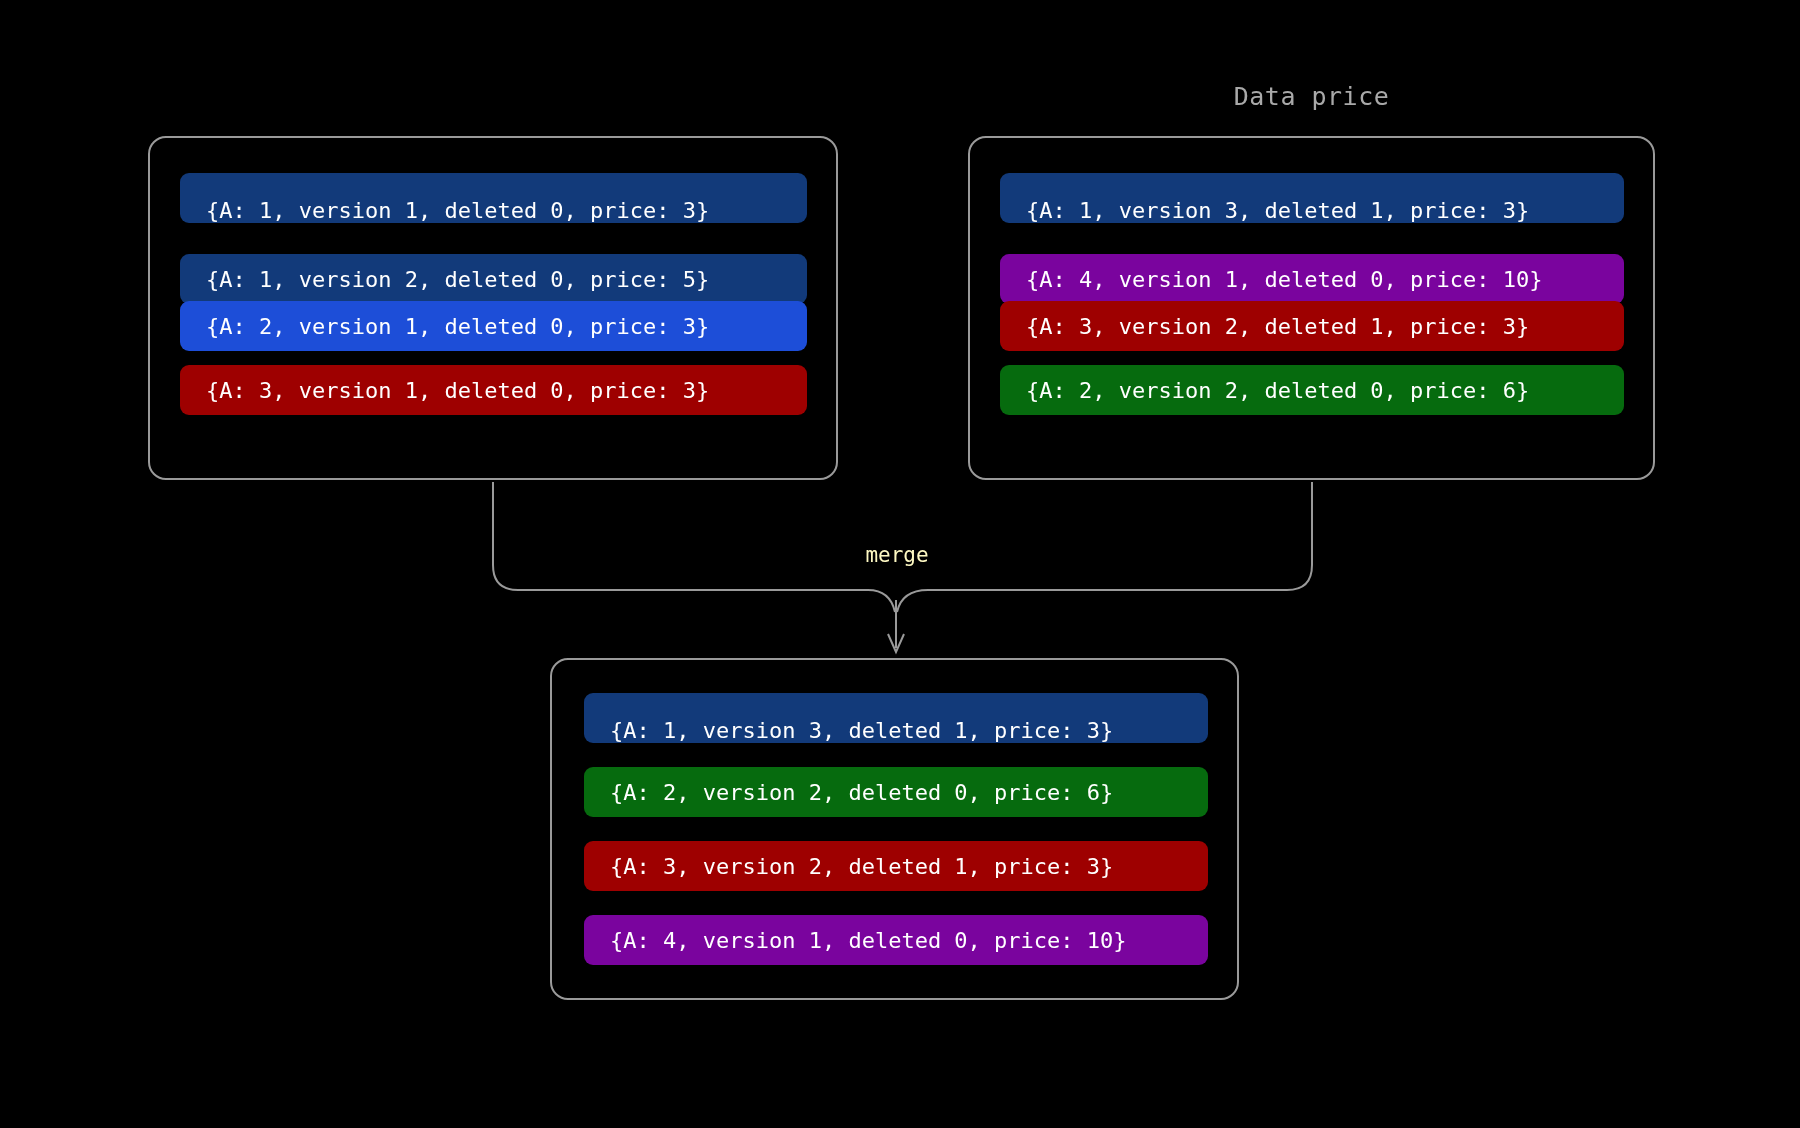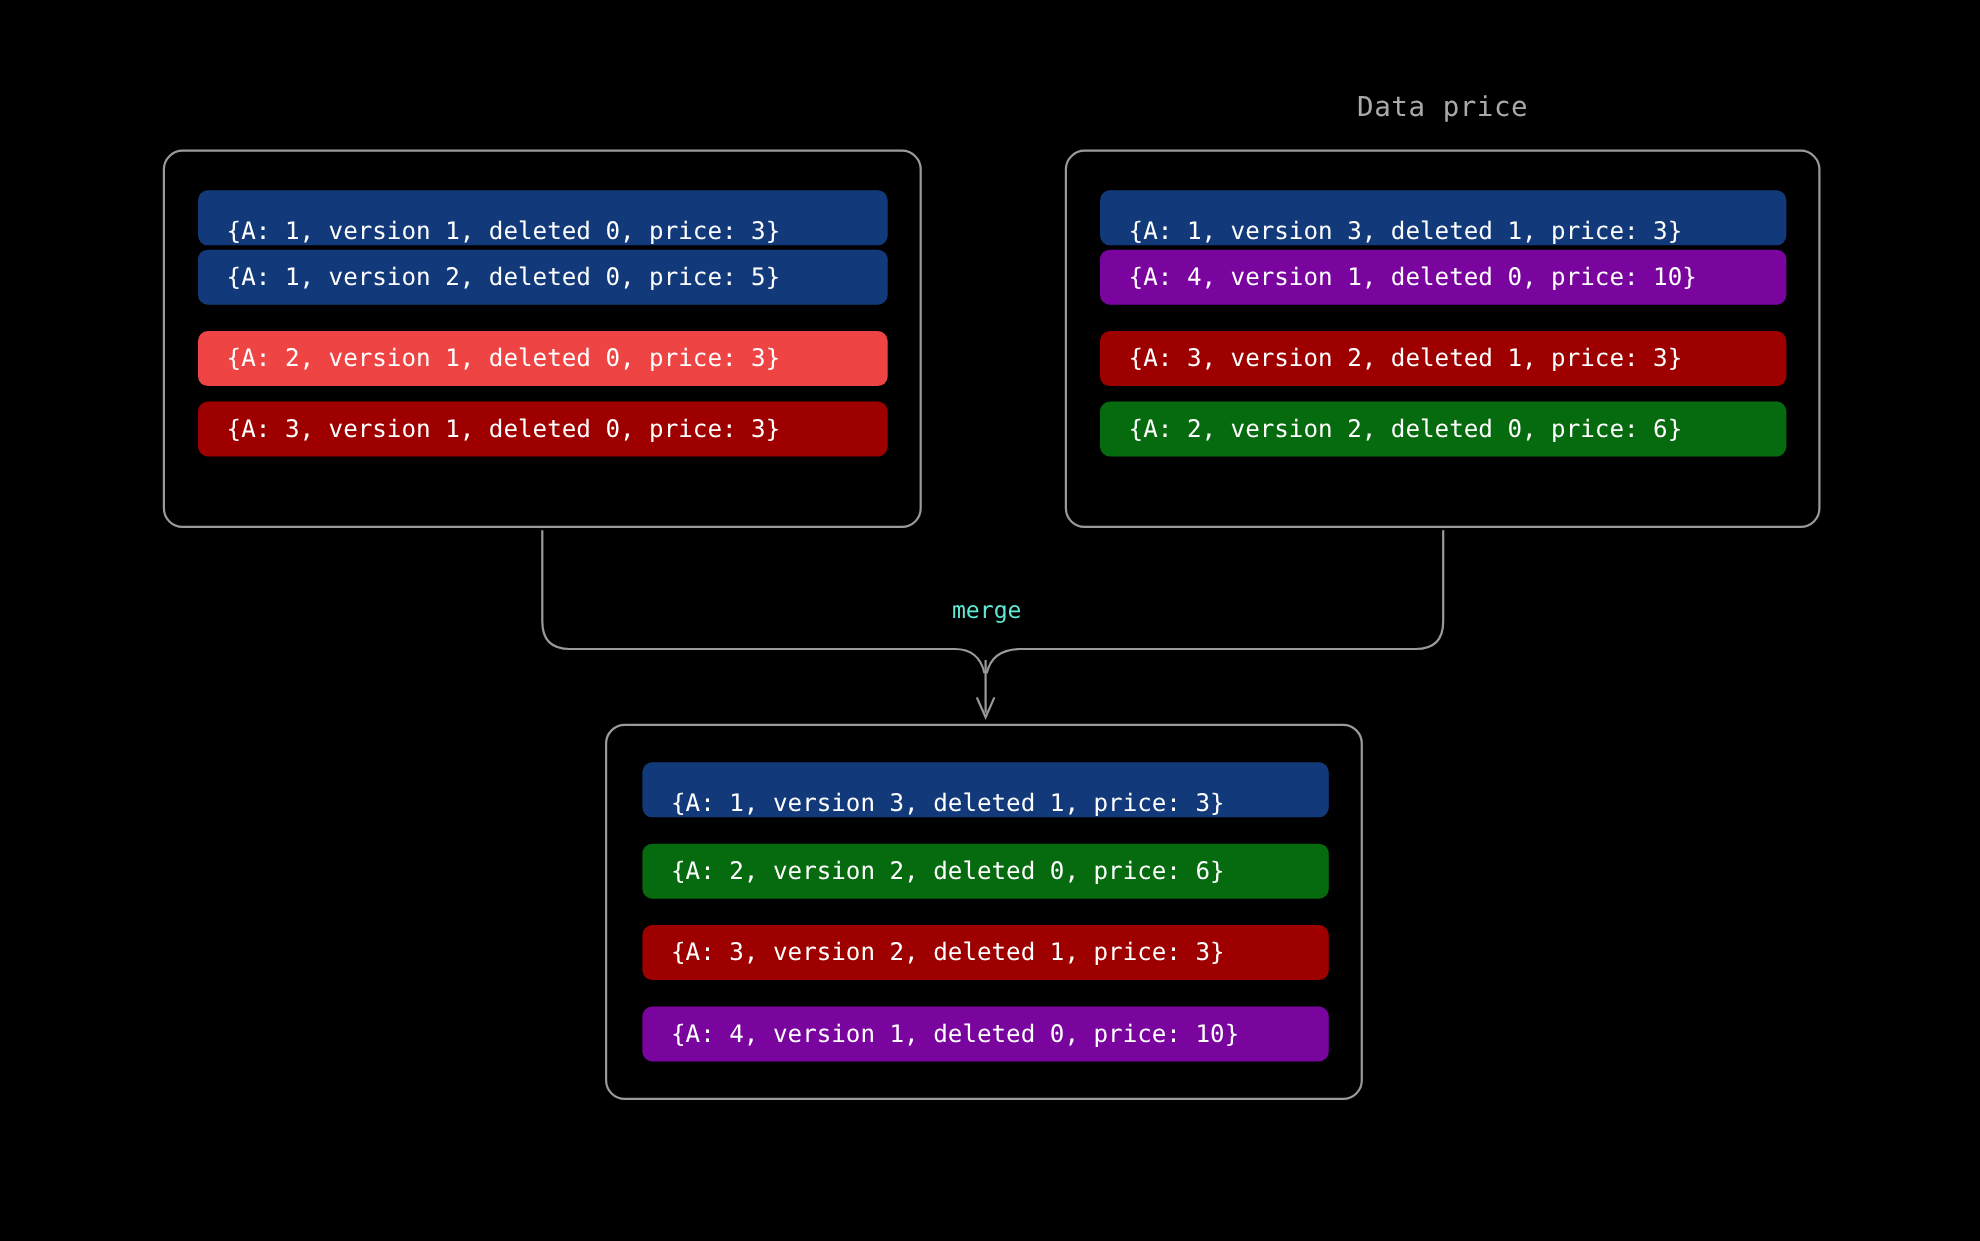--- a/index.html
+++ b/index.html
@@ -65,21 +65,21 @@
     padding-left: 26px;
   }
   
   #panel-order .pill  { left: 30px; width: 627px; }
   
   #panel-parts .pill  { left: 30px; width: 624px; }
   
   #panel-merged .pill { left: 32px; width: 624px; }
 
   .pill.r0 { top: 35px; align-items: flex-end;  }
-  .pill.r1 { top: 89px;  }
+  .pill.r1 { top: 116px;  }
   .pill.r2 { top: 163px; }
   .pill.r3 { top: 227px; }
 
   
   #panel-merged .pill.r0 { top: 33px;  }
   #panel-merged .pill.r1 { top: 107px; }
   #panel-merged .pill.r2 { top: 181px; }
   #panel-merged .pill.r3 { top: 255px; }
 
   
@@ -111,21 +111,21 @@
 
   <div id="title-parts" class="panel-title" style="color: rgb(169, 169, 169);">Data price</div>
 
   <div id="panel-order" class="panel" style="border-color: rgb(154, 154, 154);">
     <div class="pill r0" style="background: rgb(18, 58, 122);">
       <span>{A: 1, version 1, deleted 0, price: 3}</span>
     </div>
     <div class="pill r1" style="background: rgb(18, 58, 122);">
       <span>{A: 1, version 2, deleted 0, price: 5}</span>
     </div>
-    <div class="pill r2" style="background: #ef4444;">
+    <div class="pill r2" style="background: #1d4ed8;">
       <span>{A: 2, version 1, deleted 0, price: 3}</span>
     </div>
     <div class="pill r3" style="background: rgb(158, 0, 0);">
       <span>{A: 3, version 1, deleted 0, price: 3}</span>
     </div>
   </div>
 
   <div id="panel-parts" class="panel" style="border-color: rgb(154, 154, 154);">
     <div class="pill r0" style="background: rgb(18, 58, 122);">
       <span>{A: 1, version 3, deleted 1, price: 3}</span>
@@ -153,21 +153,21 @@
              L 1312 565
              Q 1312 590 1287 590
              L 928 590
              Q 902 590 897 612" fill="none" stroke="#9a9a9a" stroke-width="2"></path>
 
     <path d="M 896 600 L 896 648" fill="none" stroke="#9a9a9a" stroke-width="2"></path>
 
     <path d="M 888 634 L 896 652 L 904 634" fill="none" stroke="#9a9a9a" stroke-width="2" stroke-linejoin="miter"></path>
   </svg>
 
-  <div id="merge-label" style="color: #5eead4;">merge</div>
+  <div id="merge-label" style="color: #fef9c3;">merge</div>
 
   <div id="panel-merged" class="panel" style="border-color: rgb(154, 154, 154);">
     <div class="pill r0" style="background: rgb(18, 58, 122);">
       <span>{A: 1, version 3, deleted 1, price: 3}</span>
     </div>
     <div class="pill r1" style="background: rgb(6, 107, 14);">
       <span>{A: 2, version 2, deleted 0, price: 6}</span>
     </div>
     <div class="pill r2" style="background: rgb(158, 0, 0);">
       <span>{A: 3, version 2, deleted 1, price: 3}</span>

